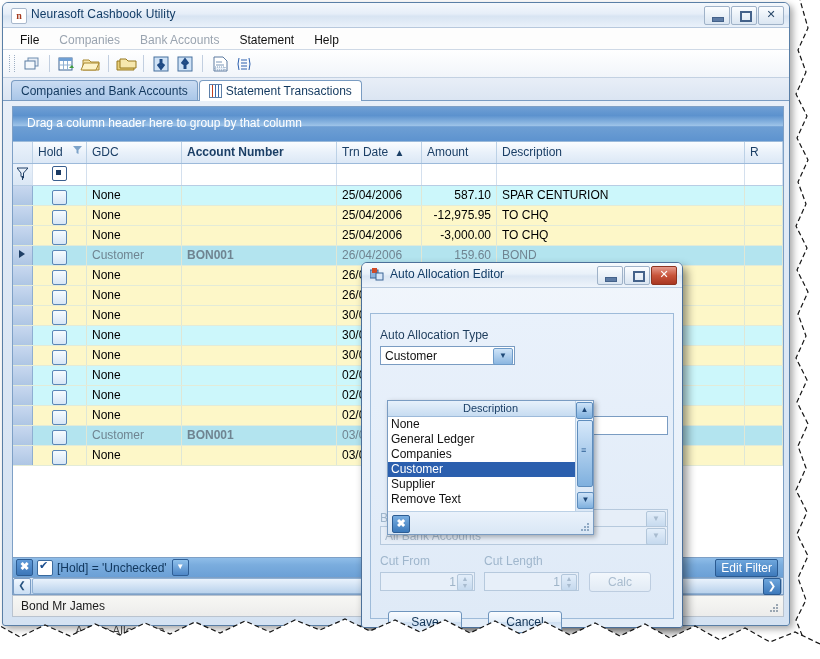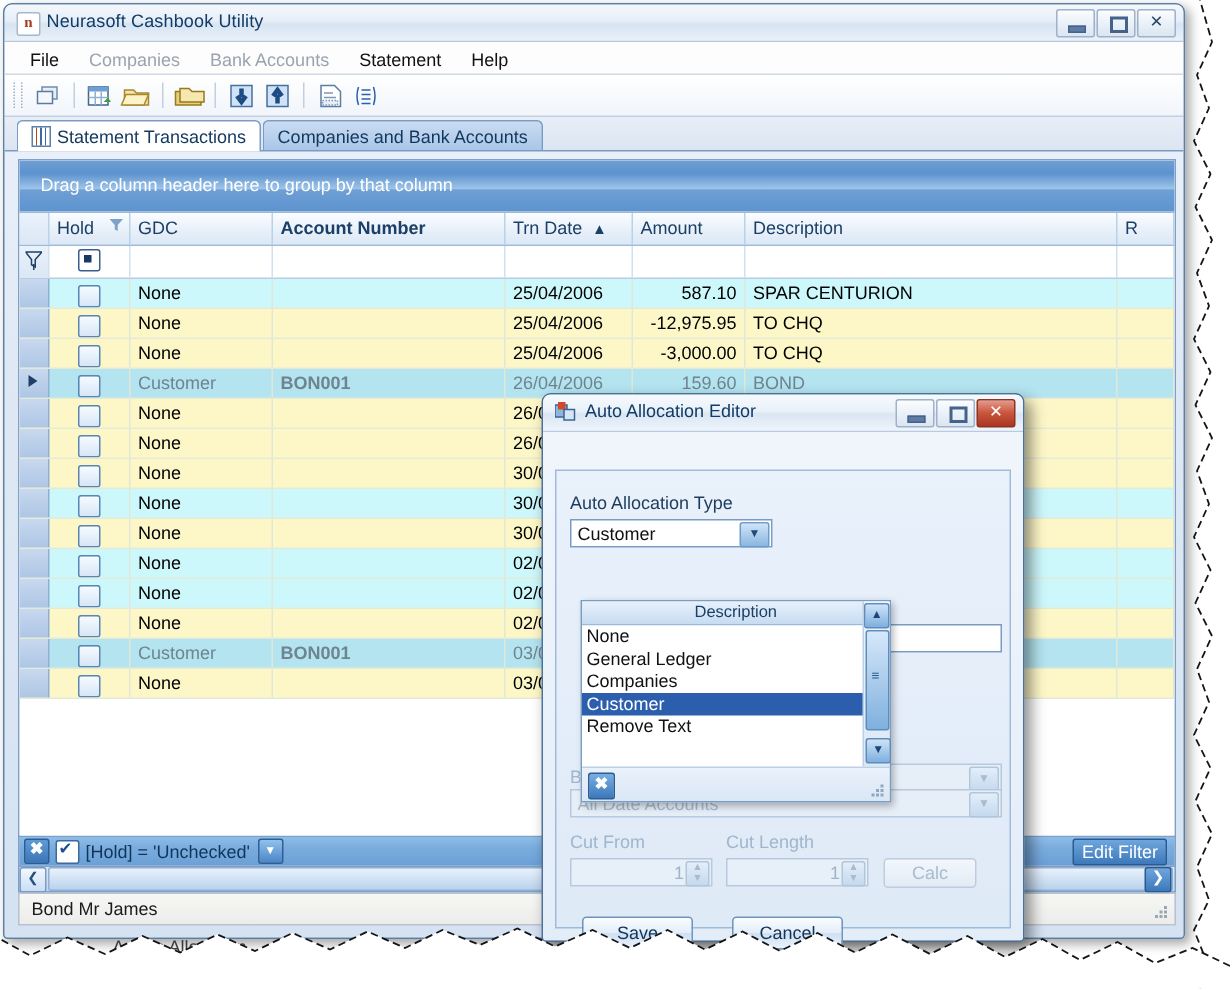--- a/index.html
+++ b/index.html
@@ -426,26 +426,26 @@
           <path d="M16 5 q2 6 0 12" stroke="#2b5fae" fill="none"></path>
           <line x1="8" y1="7" x2="14" y2="7" stroke="#2b5fae"></line>
           <line x1="8" y1="10" x2="14" y2="10" stroke="#2b5fae"></line>
           <line x1="8" y1="13" x2="14" y2="13" stroke="#2b5fae"></line>
           <line x1="8" y1="16" x2="14" y2="16" stroke="#2b5fae"></line>
         </svg>
       </div>
     </div>
 
     <div id="tabstrip">
+      <div class="tab inactive">
+        <span>Companies and Bank Accounts</span>
+      </div>
       <div class="tab active">
         <span class="tab-ico"></span>
         <span>Statement Transactions</span>
-      </div>
-      <div class="tab inactive">
-        <span>Companies and Bank Accounts</span>
       </div>
     </div>
 
     <div id="gridpanel">
       <div id="groupbar">Drag a column header here to group by that column</div>
 
       <div id="hdrrow">
         <div class="hcell indicator c-ind"></div>
         <div class="hcell c-hold">
           <span>Hold</span>
@@ -719,21 +719,21 @@
 
       <div class="txtbox" style="position:absolute;left:145px;top:102px;width:152px"></div>
 
       <div class="combo dis" style="position:absolute;left:215px;top:195px;width:82px">
         <span class="arrow">▼</span>
       </div>
 
       <div class="dlg-lbl dim" style="position:absolute;left:9px;top:197px">Bank Account</div>
 
       <div class="combo dis" style="position:absolute;left:9px;top:212px;width:288px">
-        <span>All Date Accounts</span>
+        <span>All Bank Accounts</span>
         <span class="arrow">▼</span>
       </div>
 
       <div class="dlg-lbl dim" style="position:absolute;left:9px;top:240px">Cut From</div>
       <div class="dlg-lbl dim" style="position:absolute;left:113px;top:240px">Cut Length</div>
 
       <div class="spin" style="position:absolute;left:9px;top:258px;width:95px">
         <span>1</span>
         <span class="updown">▲<br>▼</span>
       </div>
@@ -747,20 +747,21 @@
       <div class="btn" style="position:absolute;left:17px;top:297px;width:74px;height:22px;line-height:20px">Save</div>
       <div class="btn" style="position:absolute;left:117px;top:297px;width:74px;height:22px;line-height:20px">Cancel</div>
 
       <div id="dropdown">
         <div id="dd-head">Description</div>
         <div id="dd-list">
             <div class="dd-item">None</div>
             <div class="dd-item">General Ledger</div>
             <div class="dd-item">Companies</div>
             <div class="dd-item sel">Customer</div>
+            <div class="dd-item">Supplier</div>
             <div class="dd-item">Remove Text</div>
           </div>
         <div id="dd-scroll">
           <div class="dd-sb-btn">▲</div>
           <div id="dd-sb-thumb"></div>
           <div class="dd-sb-btn" style="position:absolute;bottom:1px;left:1px">▼</div>
         </div>
         <div id="dd-foot">
           <div class="dd-x">✖</div>
           <svg class="dd-grip" viewBox="0 0 10 10">

